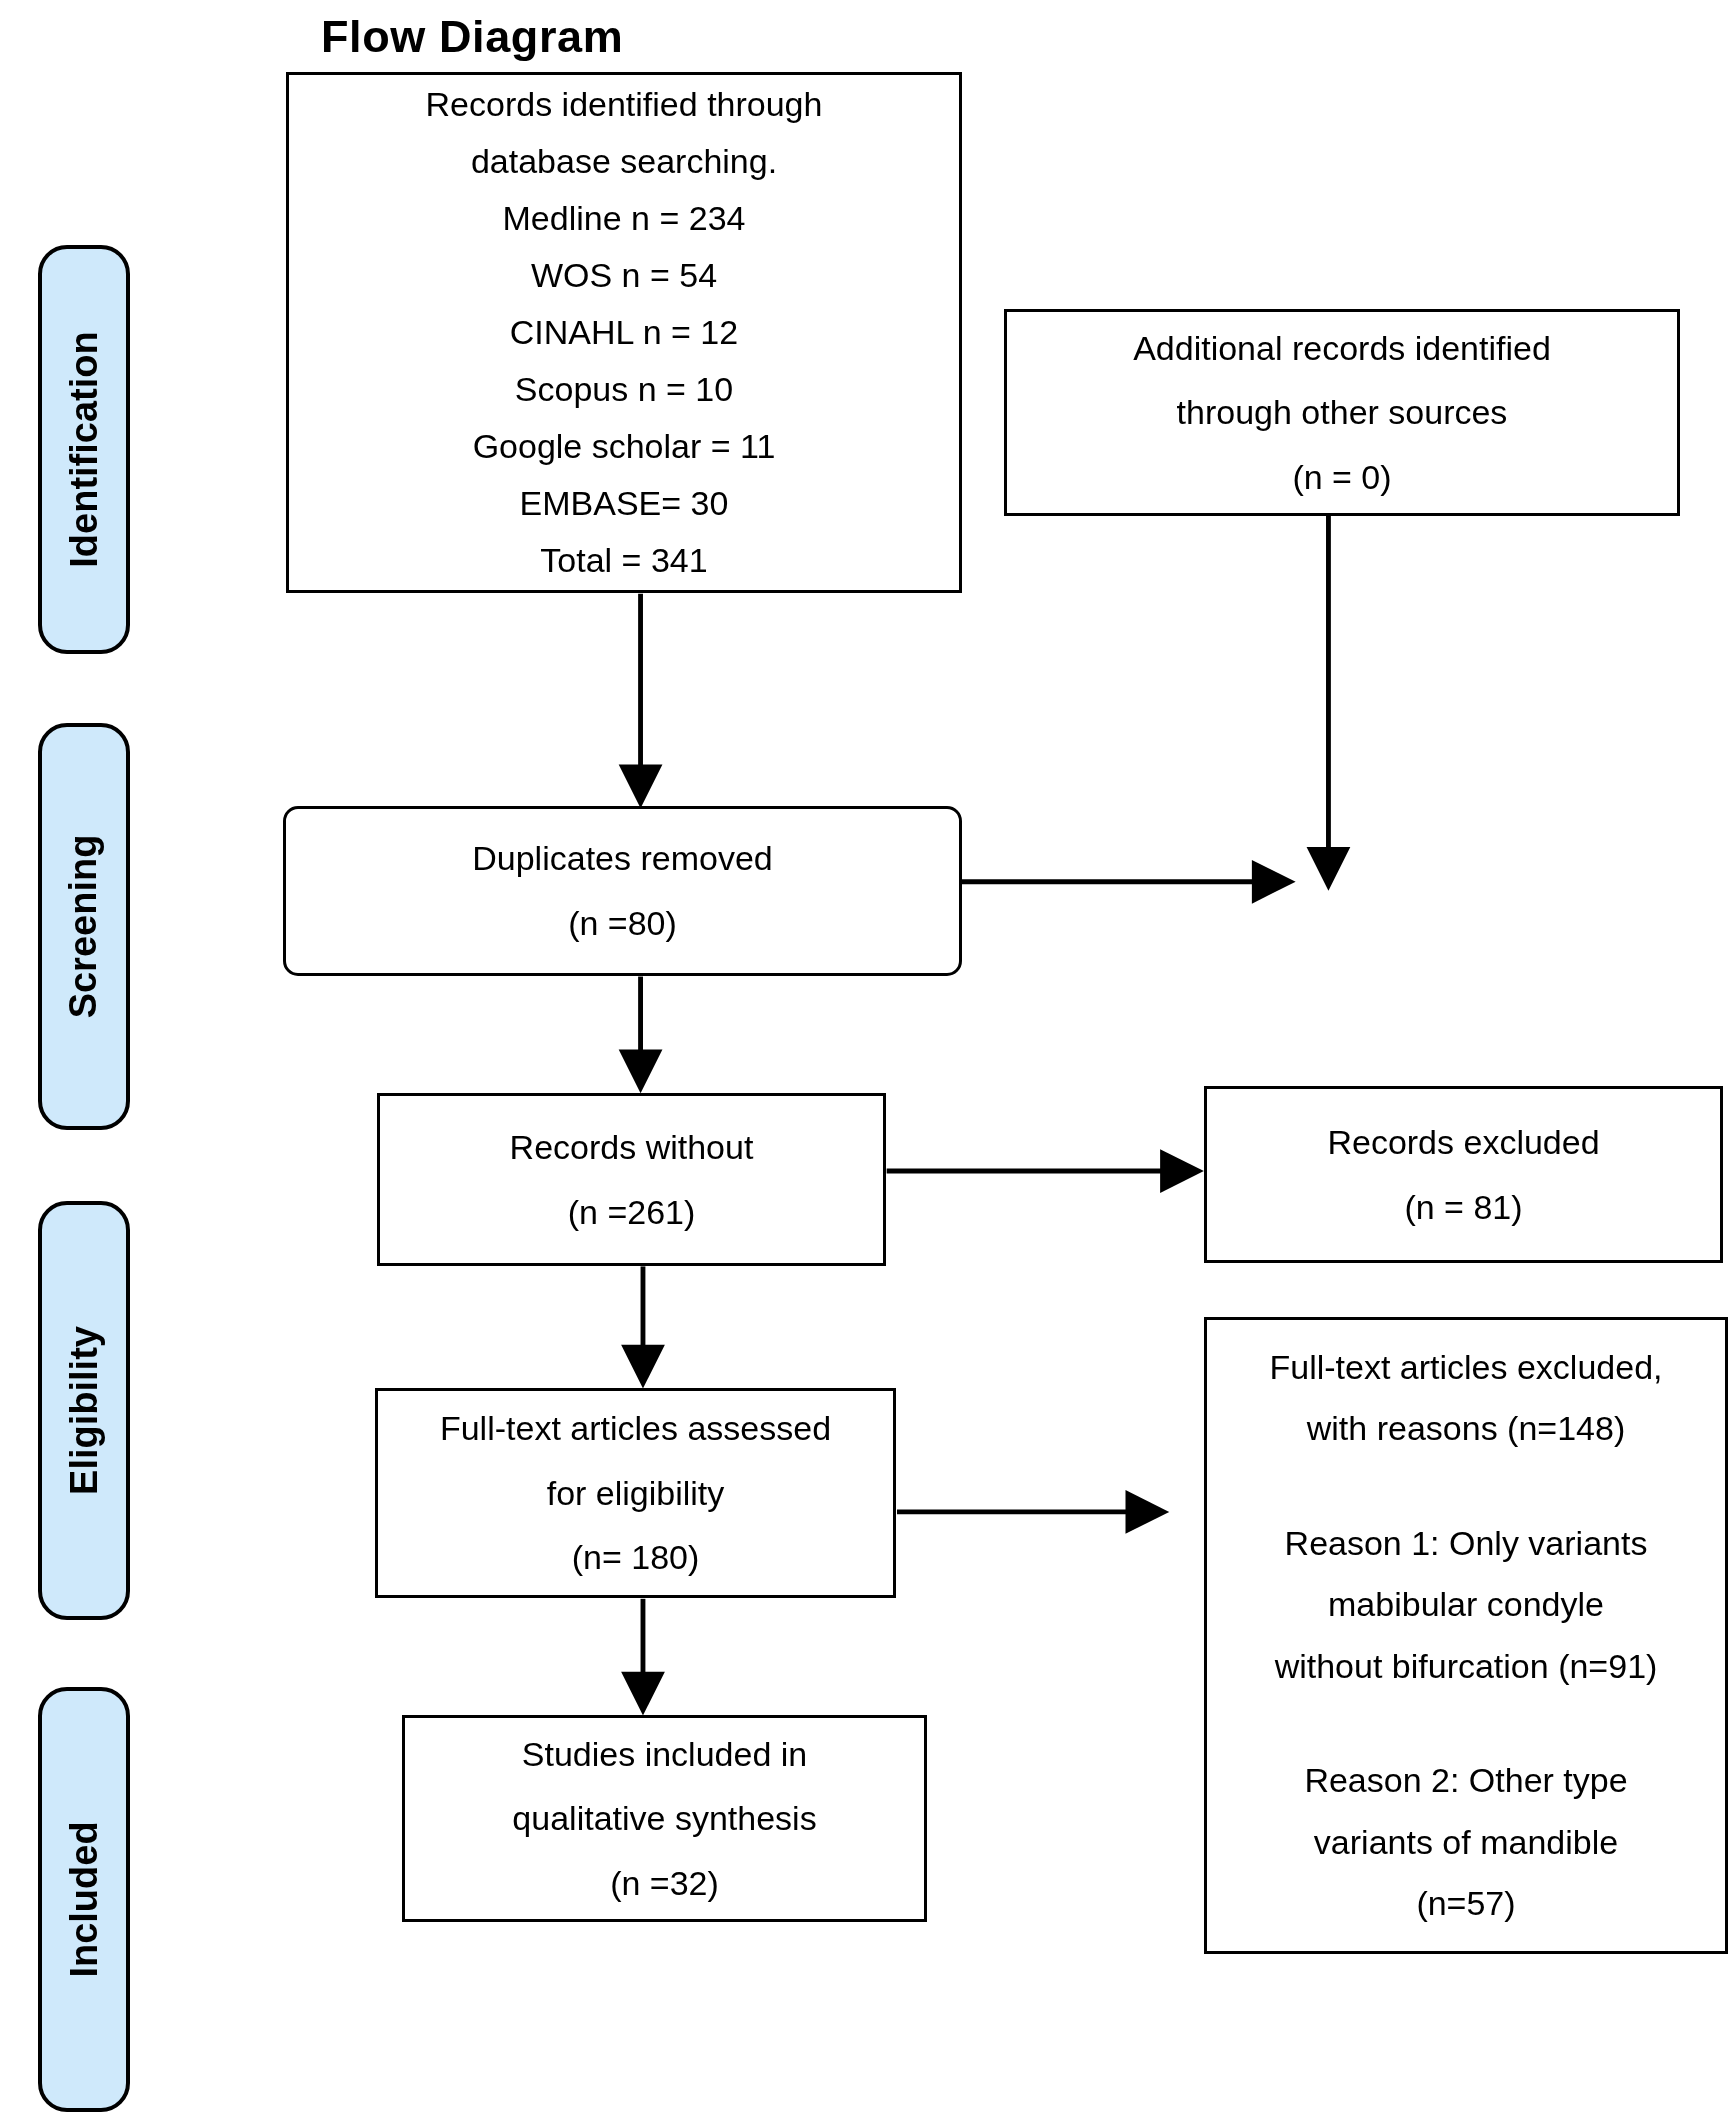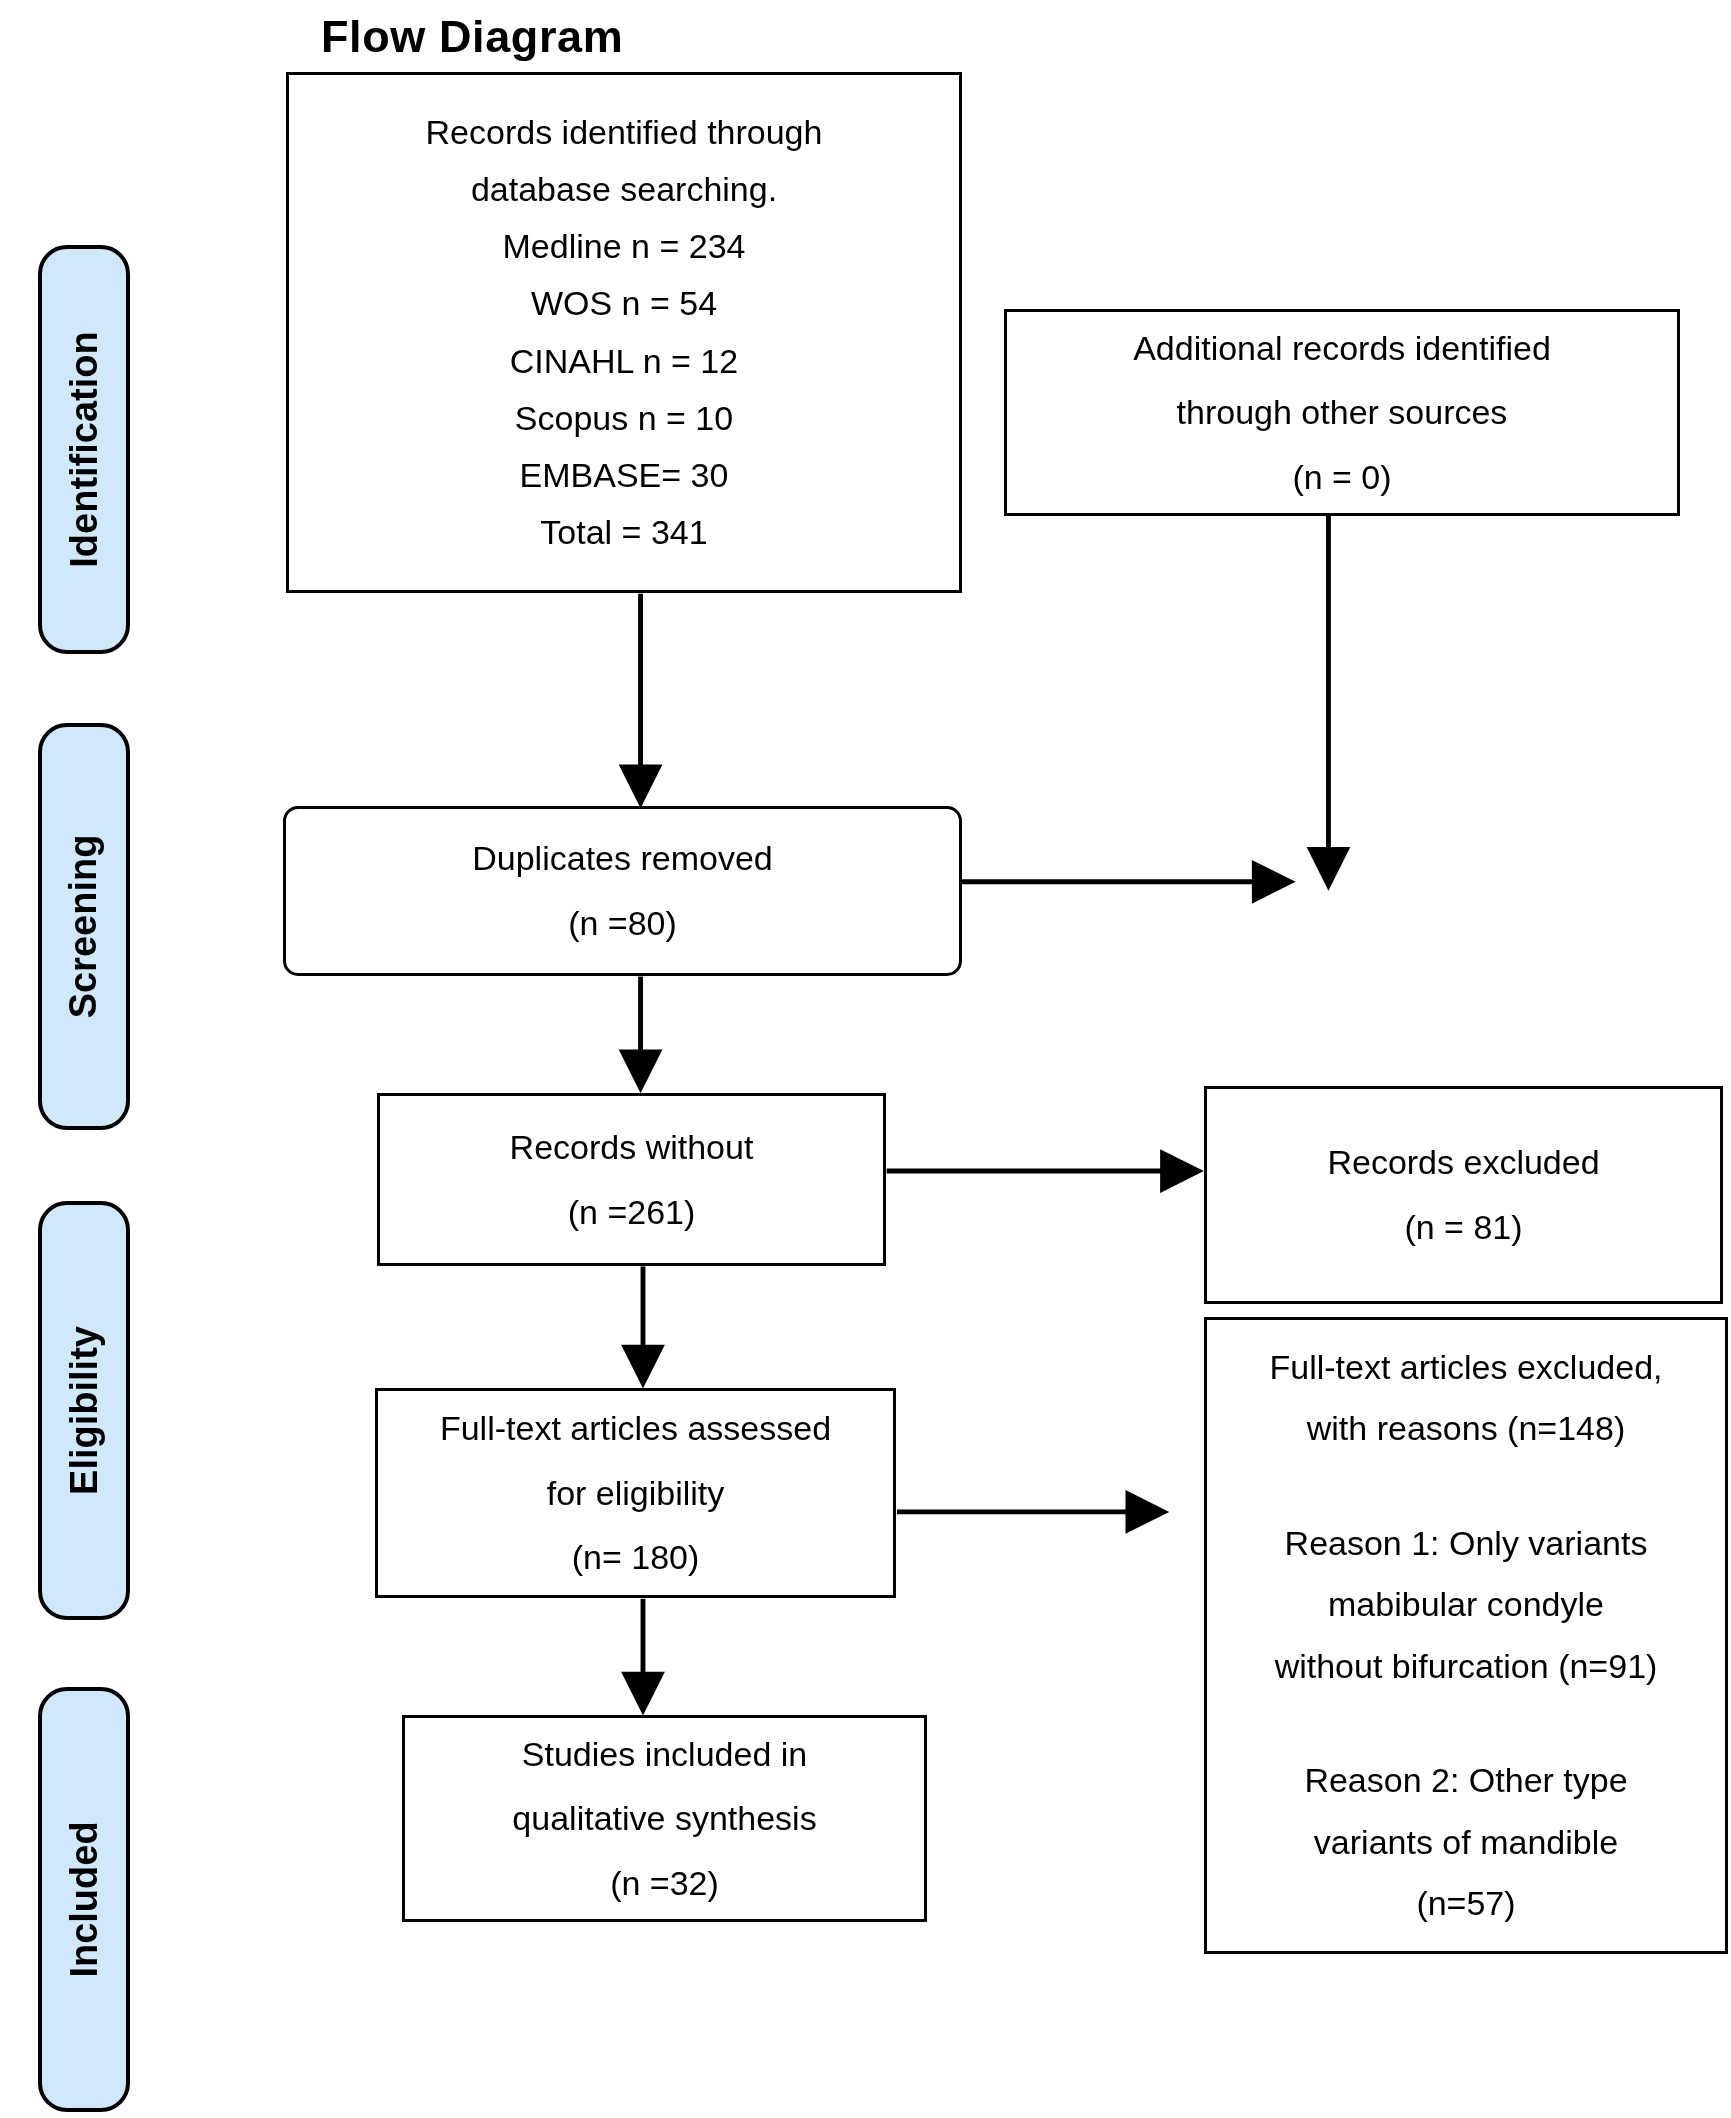--- a/index.html
+++ b/index.html
@@ -133,41 +133,42 @@
     <span class="stage-label">Included</span>
   </div>
 
   <div class="box box-records-identified" style="left:286px;top:72px;width:676px;height:521px;">
     <div class="line">Records identified through</div>
     <div class="line">database searching.</div>
     <div class="line">Medline n = 234</div>
     <div class="line">WOS n = 54</div>
     <div class="line">CINAHL n = 12</div>
     <div class="line">Scopus n = 10</div>
+    <div class="line">Google scholar = 11</div>
     <div class="line">EMBASE= 30</div>
     <div class="line">Total = 341</div>
   </div>
 
   <div class="box" style="left:1004px;top:309px;width:676px;height:207px;">
     <div class="line">Additional records identified</div>
     <div class="line">through other sources</div>
     <div class="line">(n = 0)</div>
   </div>
 
   <div class="box" style="left:283px;top:806px;width:679px;height:170px;border-radius:15px;">
     <div class="line">Duplicates removed</div>
     <div class="line">(n =80)</div>
   </div>
 
   <div class="box" style="left:377px;top:1093px;width:509px;height:173px;">
     <div class="line">Records without</div>
     <div class="line">(n =261)</div>
   </div>
 
-  <div class="box" style="left:1204px;top:1086px;width:519px;height:218px;">
+  <div class="box" style="left:1204px;top:1086px;width:519px;height:177px;">
     <div class="line">Records excluded</div>
     <div class="line">(n = 81)</div>
   </div>
 
   <div class="box" style="left:375px;top:1388px;width:521px;height:210px;">
     <div class="line">Full-text articles assessed</div>
     <div class="line">for eligibility</div>
     <div class="line">(n= 180)</div>
   </div>
 

